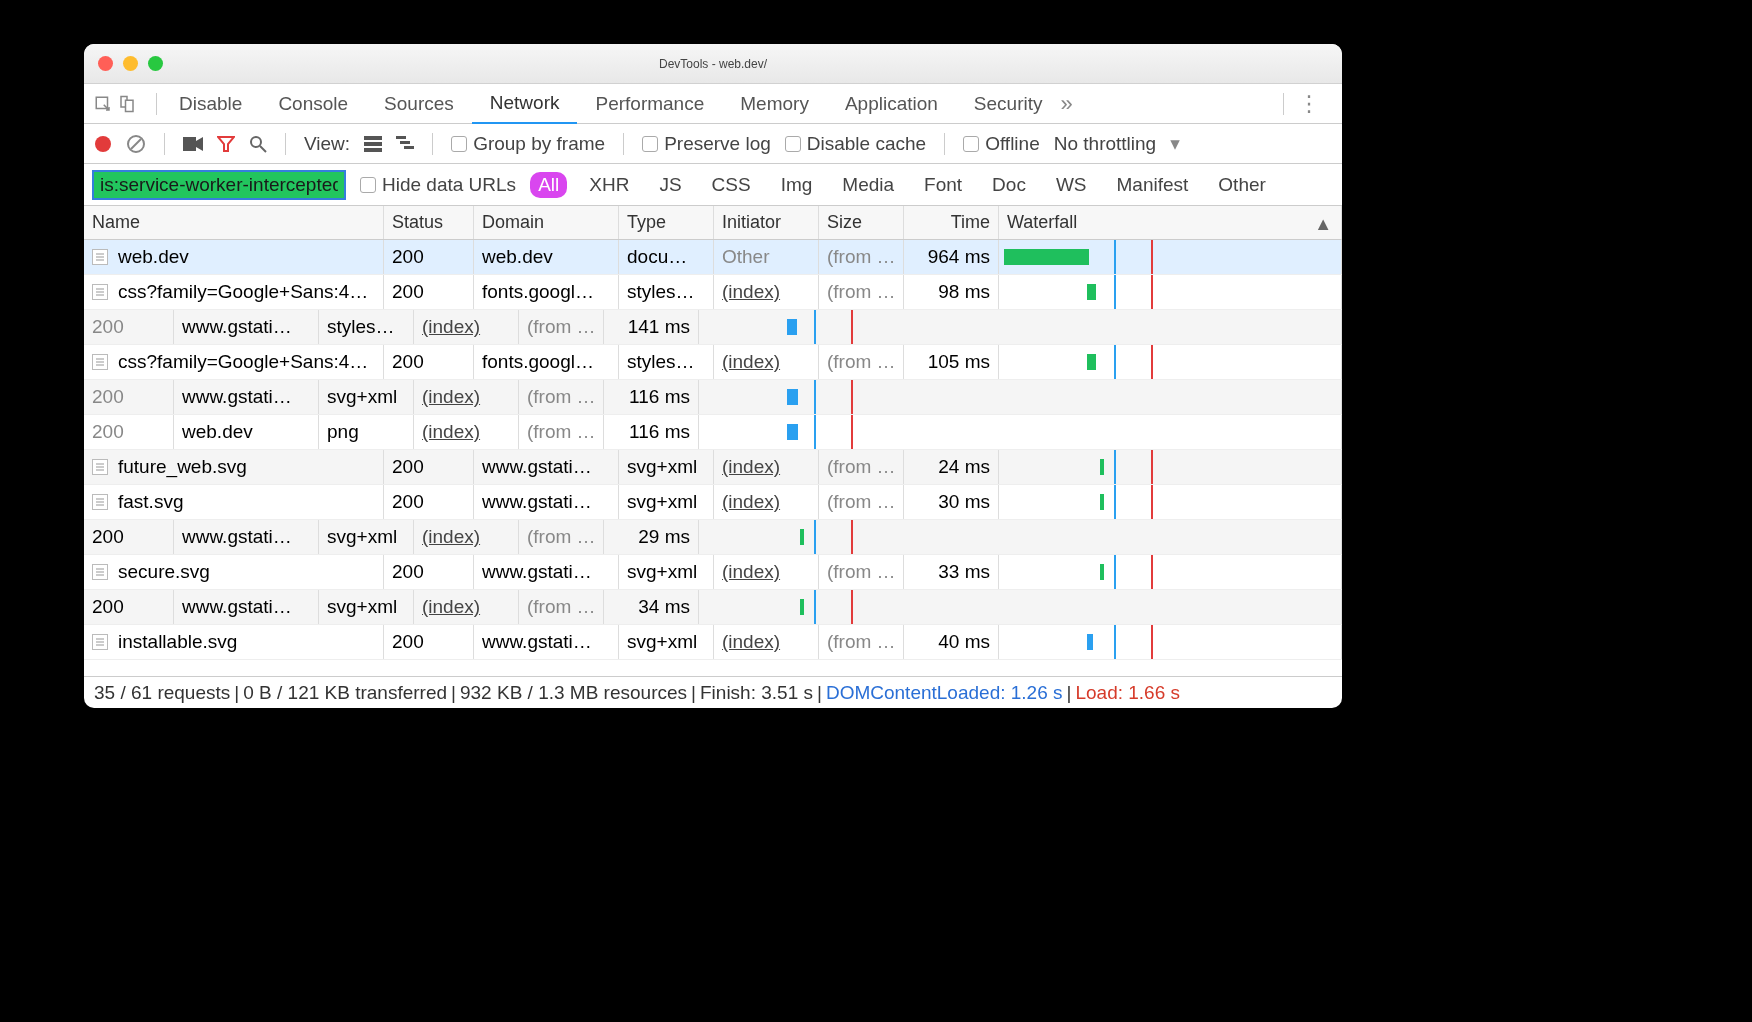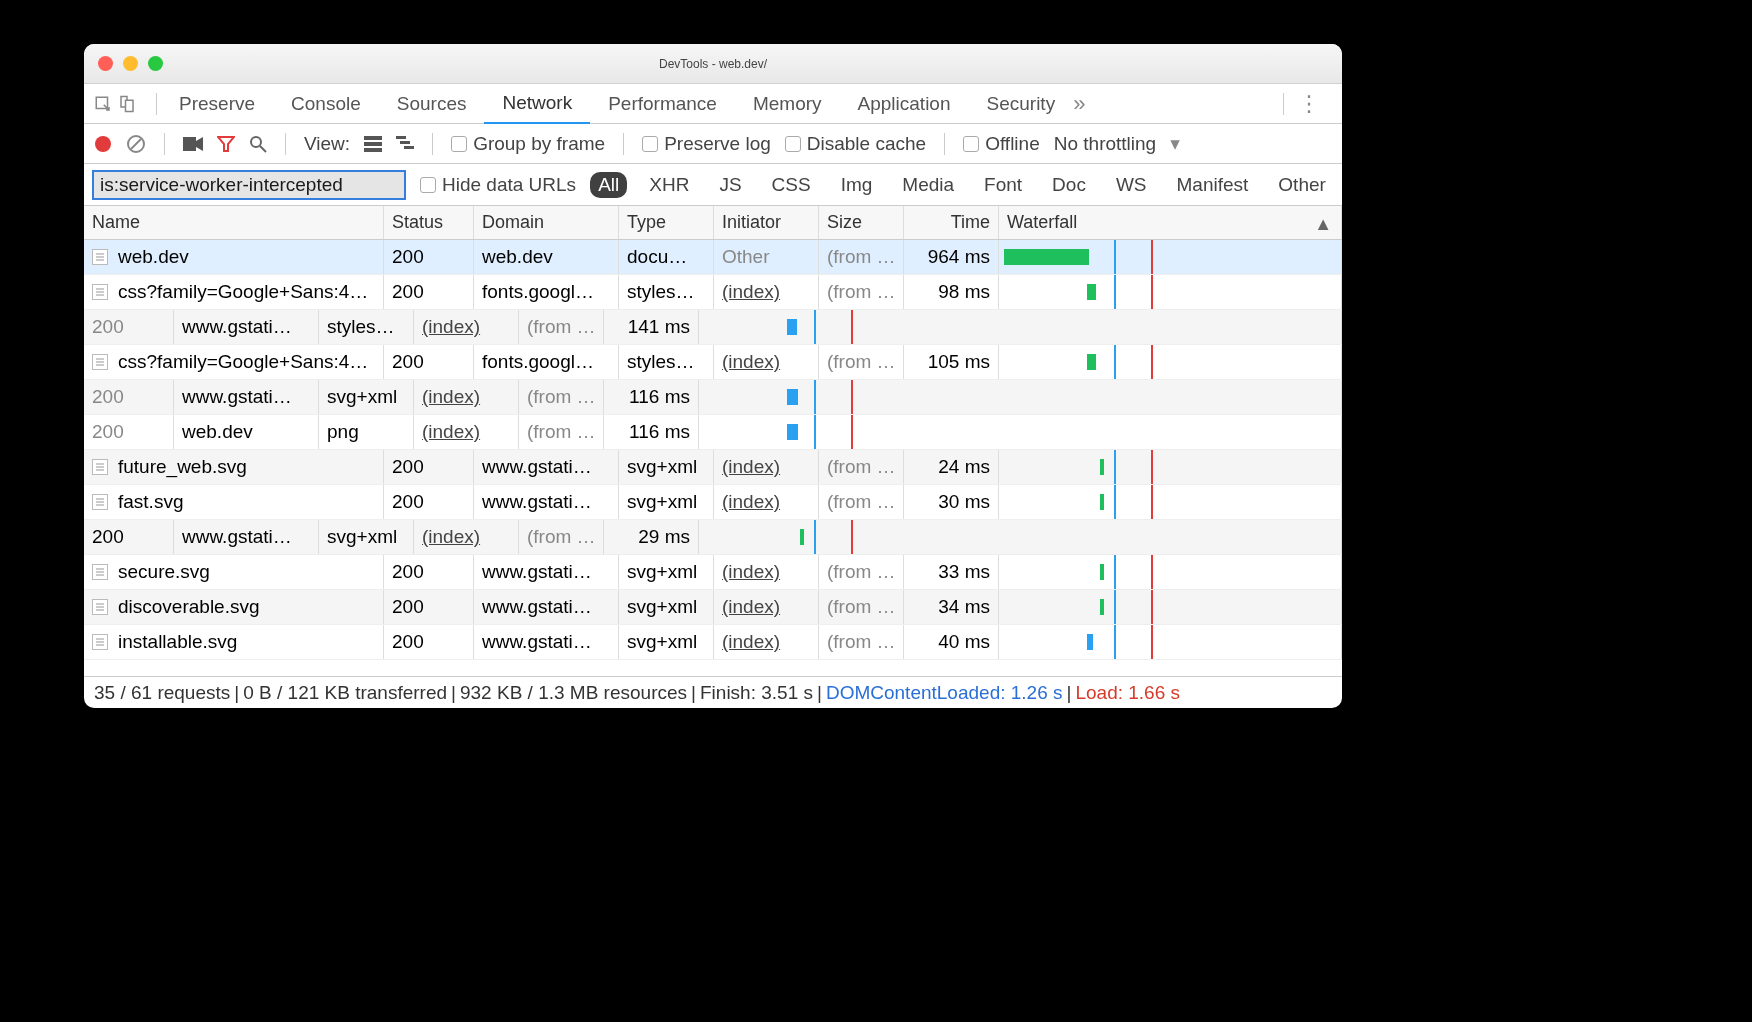--- a/index.html
+++ b/index.html
@@ -7,23 +7,23 @@
   .window { position:absolute; left:84px; top:44px; width:1258px; height:664px; background:#fff; border-radius:10px; box-shadow:0 20px 60px rgba(0,0,0,0.6); overflow:hidden; display:flex; flex-direction:column; }
   .titlebar { height:40px; background:linear-gradient(#f6f6f6,#e8e8e8); border-bottom:1px solid #d1d1d1; display:flex; align-items:center; position:relative; }
   .traffic { position:absolute; left:14px; top:12px; display:flex; gap:10px; }
   .tl { width:15px; height:15px; border-radius:50%; }
   .title { flex:1; text-align:center; color:#444; font-size:12px; }
   .tabs { height:40px; border-bottom:1px solid #ccc; display:flex; align-items:center; padding:0 10px; font-size:19px; color:#555; }
   .tab { padding:0 18px; line-height:38px; cursor:pointer; white-space:nowrap; }
   .tab.active { color:#333; border-bottom:2px solid #2196f3; }
   .toolbar { height:40px; border-bottom:1px solid #ccc; display:flex; align-items:center; padding:0 10px; gap:14px; font-size:19px; color:#444; }
   .filterbar { height:42px; border-bottom:1px solid #ccc; display:flex; align-items:center; padding:0 8px; gap:14px; font-size:19px; color:#444; }
-  .filter-input { border:2px solid #357edd; background:#e5e5e5; color:#1a1a1a; font-size:19px; padding:2px 6px; width:314px; }
+  .filter-input { border:2px solid #357edd; background:#22c55e; color:#1a1a1a; font-size:19px; padding:2px 6px; width:254px; }
   .chip { padding:2px 8px; border-radius:10px; }
-  .chip.all { background:#404040; color:#fff; }
+  .chip.all { background:#d946ef; color:#fff; }
   .headers { height:34px; background:#f7f7f7; border-bottom:1px solid #ccc; display:flex; font-size:18px; color:#333; position:relative;}
   .headers > div, .row > div { border-right:1px solid #ddd; padding:4px 8px; display:flex; align-items:center; overflow:hidden; white-space:nowrap; text-overflow:ellipsis;}
   .c-name{width:300px;} .c-status{width:90px;} .c-domain{width:145px;} .c-type{width:95px;} .c-init{width:105px;} .c-size{width:85px;} .c-time{width:95px; justify-content:flex-end;} .c-wf{flex:1; border-right:none; position:relative;}
   .rows { flex:1; overflow:hidden; font-size:19px; }
   .row { height:35px; display:flex; align-items:stretch; border-bottom:1px solid #eee; }
   .row.selected { background:#e0efff; }
   .row.alt { background:#f5f5f5; }
   .ficon { width:16px; height:16px; border:1px solid #bbb; background:#fff; margin-right:10px; flex-shrink:0; position:relative;}
   .ficon::after{content:""; position:absolute; top:3px; left:3px; right:3px; height:2px; background:#ccc; box-shadow:0 3px #ccc,0 6px #ccc;}
   .dim{color:#888;} .link{text-decoration:underline; color:#444;}
@@ -60,21 +60,21 @@
           <path d="M13 13 L20 20 M20 16 L20 20 L16 20" fill="none" stroke="#888" stroke-width="2"></path>
         </svg>
     </span>
     <span class="icongrey" style="margin-right:16px;">
       <svg class="icon-sm" viewBox="0 0 24 24">
           <rect x="4" y="2" width="8" height="14" fill="none" stroke="#888" stroke-width="2"></rect>
           <rect x="10" y="7" width="10" height="15" fill="#fff" stroke="#888" stroke-width="2"></rect>
         </svg>
     </span>
     <div class="sep"></div>
-    <div id="tabs-host" style="display: contents;"><div class="tab">Preserve</div><div class="tab">Console</div><div class="tab">Sources</div><div class="tab active">Network</div><div class="tab">Performance</div><div class="tab">Memory</div><div class="tab">Application</div><div class="tab">Security</div></div>
+    <div id="tabs-host" style="display: contents;"><div class="tab">Disable</div><div class="tab">Console</div><div class="tab">Sources</div><div class="tab active">Network</div><div class="tab">Performance</div><div class="tab">Memory</div><div class="tab">Application</div><div class="tab">Security</div></div>
     <span class="icongrey" style="font-size:22px;">»</span>
     <div class="spacer"></div>
     <div class="sep"></div>
     <span class="icongrey more-dots" style="font-size:22px; padding:0 10px;">⋮</span>
   </div>
 
   <div class="toolbar">
     <span>
         <svg width="18" height="18">
           <circle cx="9" cy="9" r="8" fill="#e23b3b"></circle>
@@ -335,24 +335,20 @@
         </div>
         <div class="c-size dim">(from …</div>
         <div class="c-time">33 ms</div>
         <div class="c-wf">
           <div class="wf-bar" style="left: 101px; width: 4px; background: rgb(31, 191, 93);"></div>
           <div class="wf-line" style="left: 115px; background: rgb(42, 160, 240);"></div>
           <div class="wf-line" style="left: 152px; background: rgb(226, 59, 59);"></div>
         </div>
       </div>
       <div class="row alt">
-        <div class="c-name">
-          <span class="ficon"></span>
-          <span>discoverable.svg</span>
-        </div>
         <div class="c-status">200</div>
         <div class="c-domain">www.gstati…</div>
         <div class="c-type">svg+xml</div>
         <div class="c-init">
           <span class="link">(index)</span>
         </div>
         <div class="c-size dim">(from …</div>
         <div class="c-time">34 ms</div>
         <div class="c-wf">
           <div class="wf-bar" style="left: 101px; width: 4px; background: rgb(31, 191, 93);"></div>

